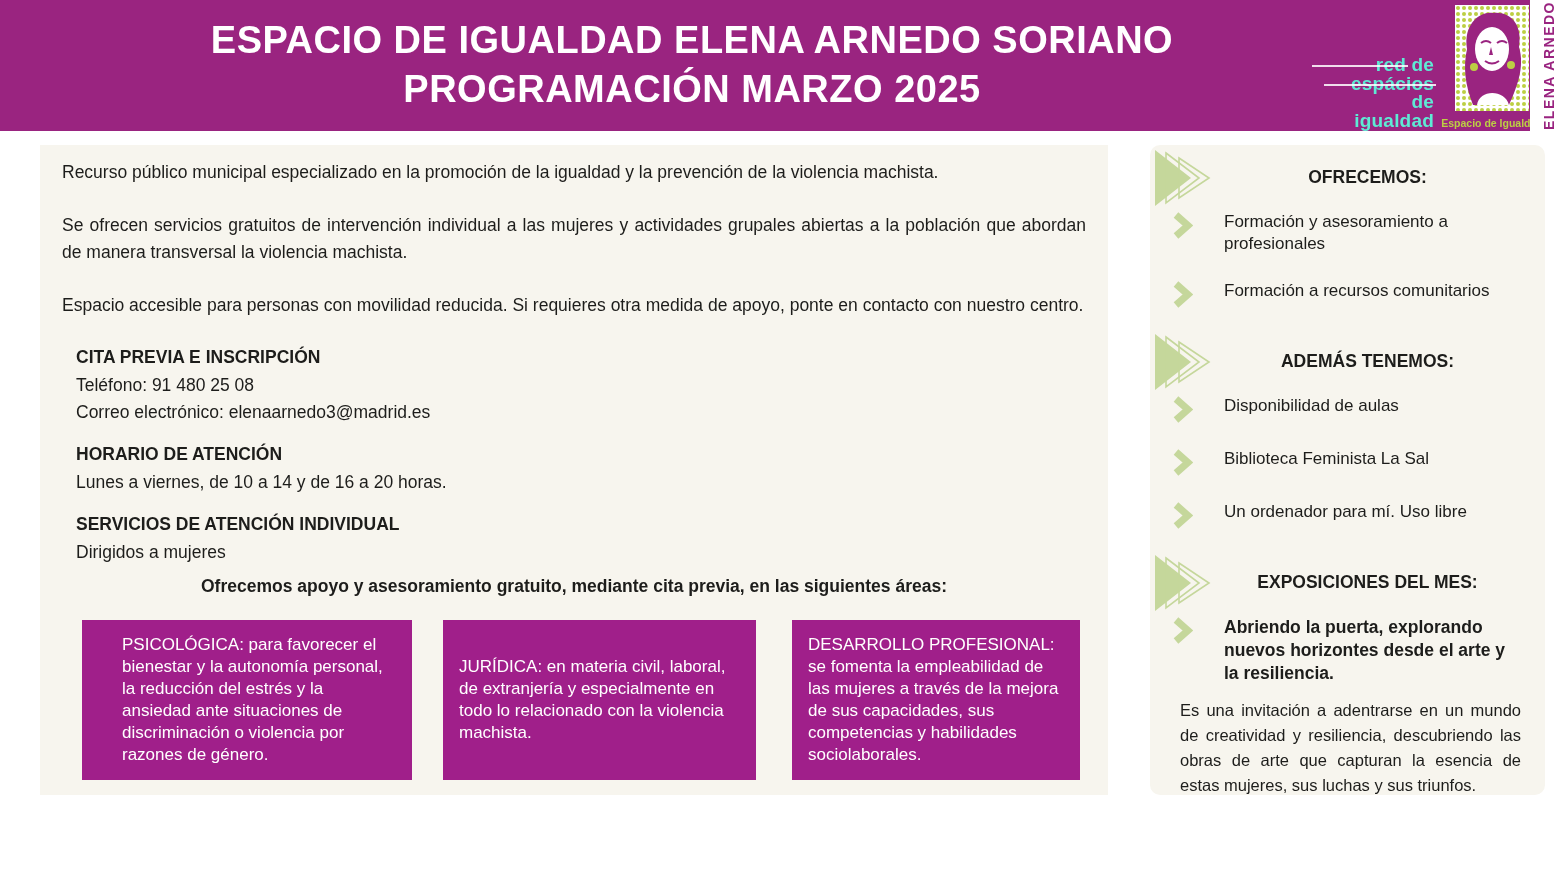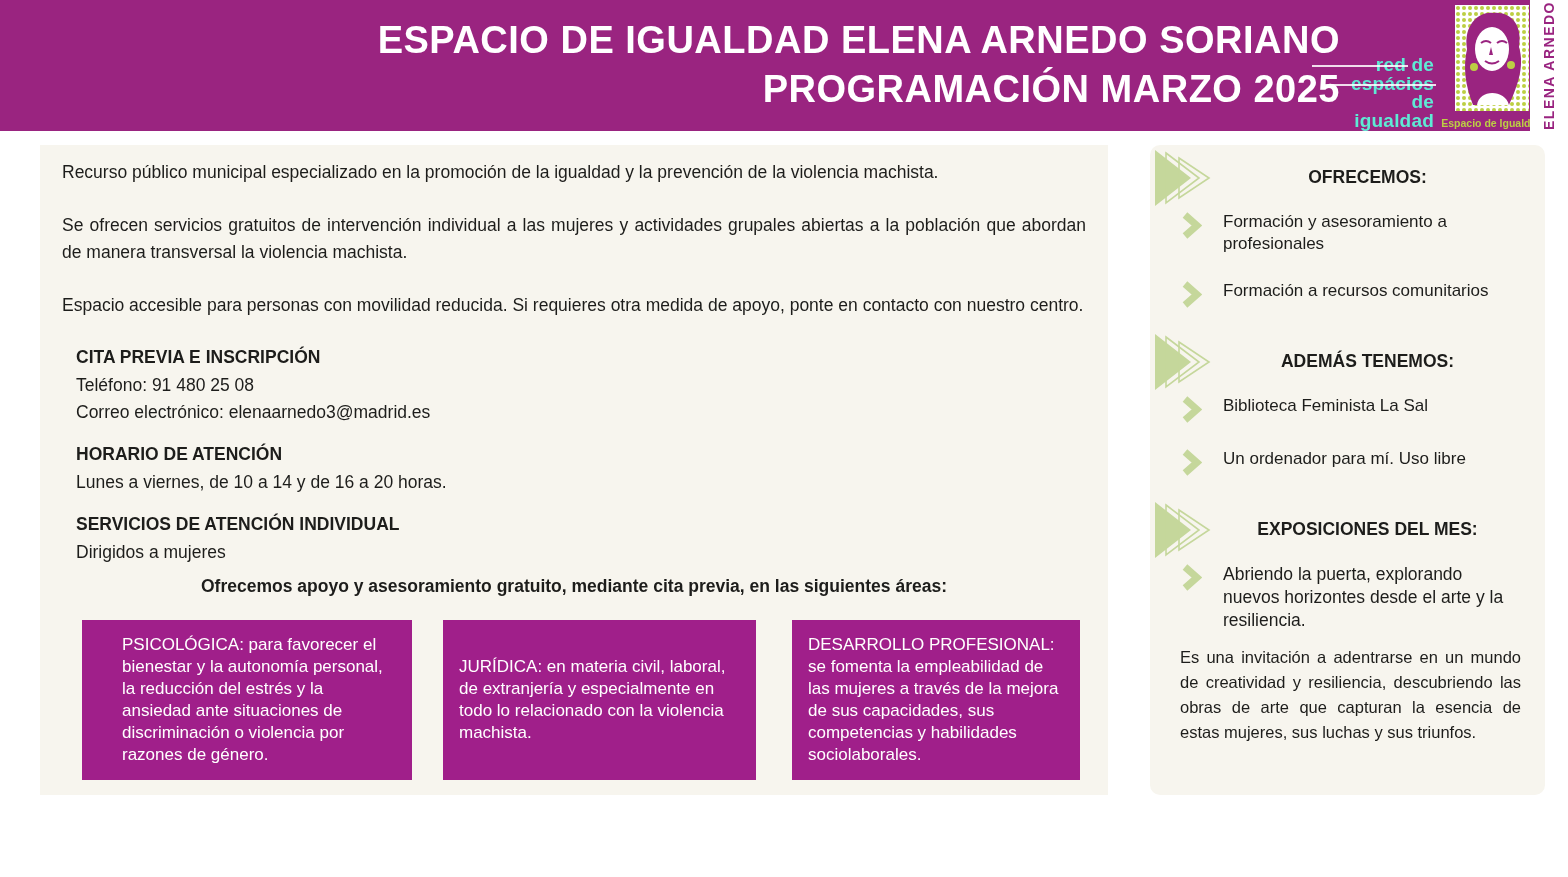--- a/index.html
+++ b/index.html
@@ -21,21 +21,21 @@
     font-family:"Liberation Sans","DejaVu Sans",sans-serif;
     color:var(--text-dark);
     overflow:hidden;
   }
   
   .header{
     position:absolute;left:0;top:0;width:1568px;height:131px;
     background:var(--header-magenta);
   }
   .header-title{
-    position:absolute;left:0;top:16px;width:1340px;text-align:right;color:#fff;padding-left:44px;
+    position:absolute;left:0;top:16px;width:1340px;text-align:center;color:#fff;padding-left:44px;
   }
   .header-title .t1,.header-title .t2{
     font-size:38px;font-weight:bold;letter-spacing:.5px;white-space:nowrap;line-height:1.28;
   }
   .red-logo{
     position:absolute;left:1332px;top:56px;width:102px;text-align:right;color:#5eead4;
     font-weight:bold;font-size:19px;line-height:.98;letter-spacing:.2px;
   }
   .red-logo span{display:block;position:relative;}
   .red-logo .flourish{
@@ -90,25 +90,25 @@
     border-radius:10px;
   }
   .section-head{position:relative;height:56px;margin-bottom:6px;}
   .section-head .triple-chevron{position:absolute;left:5px;top:1px;}
   .section-head h3{
     position:absolute;left:0;top:0;width:100%;height:56px;
     display:flex;align-items:center;justify-content:center;
     font-size:17.5px;font-weight:bold;padding-left:40px;
   }
   .side-item{
-    display:flex;gap:21px;padding:0 26px 0 32px;margin-bottom:25px;
+    display:flex;gap:31px;padding:0 26px 0 23px;margin-bottom:25px;
     font-size:17px;line-height:1.3;
   }
   .side-item .chev{flex:none;margin-top:1px;}
-  .side-item.bold{font-weight:normal;font-size:17.5px;margin-bottom:14px;}
+  .side-item.bold{font-weight:bold;font-size:17.5px;margin-bottom:14px;}
   .side-section{margin-bottom:24px;}
   .side-paragraph{
     padding:0 24px 0 30px;font-size:16.5px;line-height:1.5;text-align:justify;
   }
   
   .footer{position:absolute;left:0;top:795px;width:1568px;height:82px;background:#fff;}
 </style>
 </head>
 <body>
 
@@ -218,20 +218,26 @@
         <polygon points="0,0 36,28 0,56" fill="#C5D79B"></polygon>
         <polygon points="11,3 44,28 11,53" fill="none" stroke="#C5D79B" stroke-width="1.6"></polygon>
         <polygon points="24,8 54,28 24,48" fill="none" stroke="#C5D79B" stroke-width="1.6"></polygon>
       </svg>
       <h3>ADEMÁS TENEMOS:</h3>
     </div>
     <div class="side-item">
       <svg class="chev" width="20" height="27" viewBox="0 0 20 27">
           <path d="M3,3 L15,13.5 L3,24" fill="none" stroke="#C5D79B" stroke-width="7"></path>
         </svg>
+      <span>Disponibilidad de aulas</span>
+    </div>
+    <div class="side-item">
+      <svg class="chev" width="20" height="27" viewBox="0 0 20 27">
+          <path d="M3,3 L15,13.5 L3,24" fill="none" stroke="#C5D79B" stroke-width="7"></path>
+        </svg>
       <span>Biblioteca Feminista La Sal</span>
     </div>
     <div class="side-item">
       <svg class="chev" width="20" height="27" viewBox="0 0 20 27">
           <path d="M3,3 L15,13.5 L3,24" fill="none" stroke="#C5D79B" stroke-width="7"></path>
         </svg>
       <span>Un ordenador para mí. Uso libre</span>
     </div>
   </section>
 

